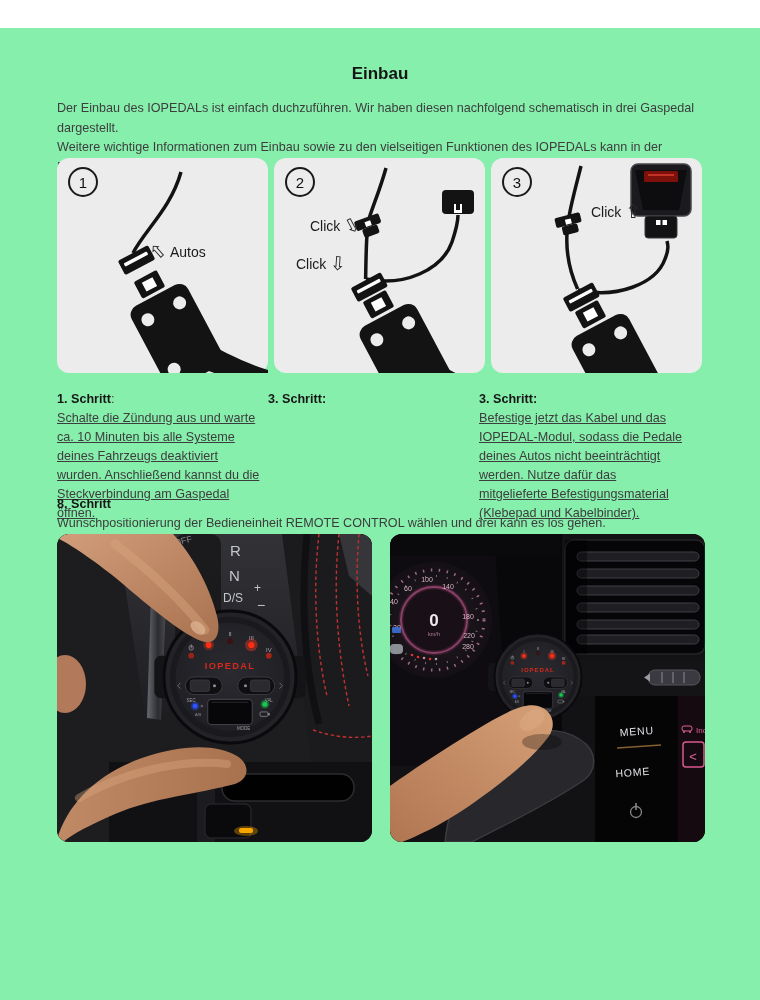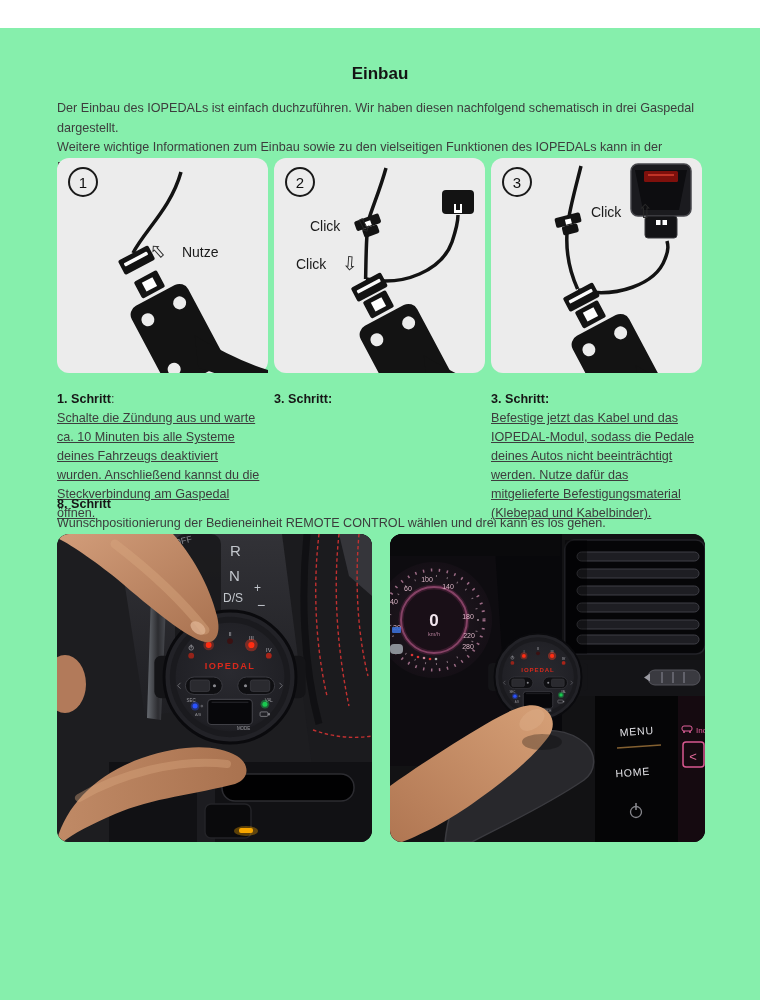--- a/index.html
+++ b/index.html
@@ -8,24 +8,24 @@
   .title{position:absolute;top:36px;left:0;right:0;text-align:center;
          font-size:17px;font-weight:bold;color:#141414;margin:0;}
   .intro{position:absolute;top:71px;left:57px;width:660px;font-size:12.6px;
          line-height:19.5px;color:#3d3d3d;}
   .panels{position:absolute;top:130px;left:57px;display:flex;gap:6px;}
   .panel{position:relative;width:211px;height:215px;background:#ececec;border-radius:12px;}
   .panel svg{position:absolute;inset:0;}
   .num{position:absolute;left:11px;top:9px;width:26px;height:26px;border:2.5px solid #1a1a1a;
        border-radius:50%;display:flex;align-items:center;justify-content:center;
        font-size:15px;color:#111;background:#ececec;}
-  .plabel{position:absolute;display:flex;align-items:center;gap:16px;
+  .plabel{position:absolute;display:flex;align-items:center;gap:4px;
           font-size:14px;font-weight:500;color:#1a1a1a;}
   .arr{font-size:19px;line-height:1;display:inline-block;color:#2a2a2a;}
-  .steps{position:absolute;top:362px;left:57px;display:flex;gap:6px;}
+  .steps{position:absolute;top:362px;left:57px;display:flex;}
   .step{width:211px;font-size:12.6px;line-height:19px;color:#3d3d3d;}
   .step b,.step4 b{color:#161616;}
   .step .body{padding-right:8px;text-decoration:underline;}
   .step4{position:absolute;top:467px;left:57px;width:660px;font-size:12.6px;line-height:19px;}
   .photos{position:absolute;top:506px;left:57px;display:flex;gap:18px;}
   .photo{width:315px;height:308px;border-radius:12px;overflow:hidden;position:relative;background:#1c1c1f;}
   .photo svg{display:block;}
   svg text{font-family:"Liberation Sans",sans-serif;}
 </style>
 </head>
@@ -159,21 +159,21 @@
 
     <div class="panel">
       <svg width="211" height="215" viewBox="0 0 211 215">
         <path d="M 124,14 C 114,50 88,72 76,95" fill="none" stroke="#131313" stroke-width="3.5"></path>
         <use href="#plug" transform="translate(88,118) rotate(-28) translate(0,-9)"></use>
         <use href="#pedal" transform="translate(88,118) rotate(-28)"></use>
       </svg>
       <div class="num">1</div>
       <div class="plabel" style="left:93px;top:84px">
         <span class="arr" style="transform:rotate(-42deg)">⇧</span>
-        <span>Nutze</span>
+        <span>Autos</span>
       </div>
     </div>
 
     <div class="panel">
       <svg width="211" height="215" viewBox="0 0 211 215">
         <path d="M 112,10 C 106,32 98,50 95,61" fill="none" stroke="#131313" stroke-width="3.5"></path>
         <path d="M 93,77 C 92,90 92,106 91.6,121" fill="none" stroke="#131313" stroke-width="3.5"></path>
         <path d="M 92,121 C 130,129 168,112 178,84 C 182,72 184,64 184,57" fill="none" stroke="#131313" stroke-width="3.5"></path>
         <use href="#inline-conn" transform="translate(95,68) rotate(-20)"></use>
         <g transform="translate(184,44)">

